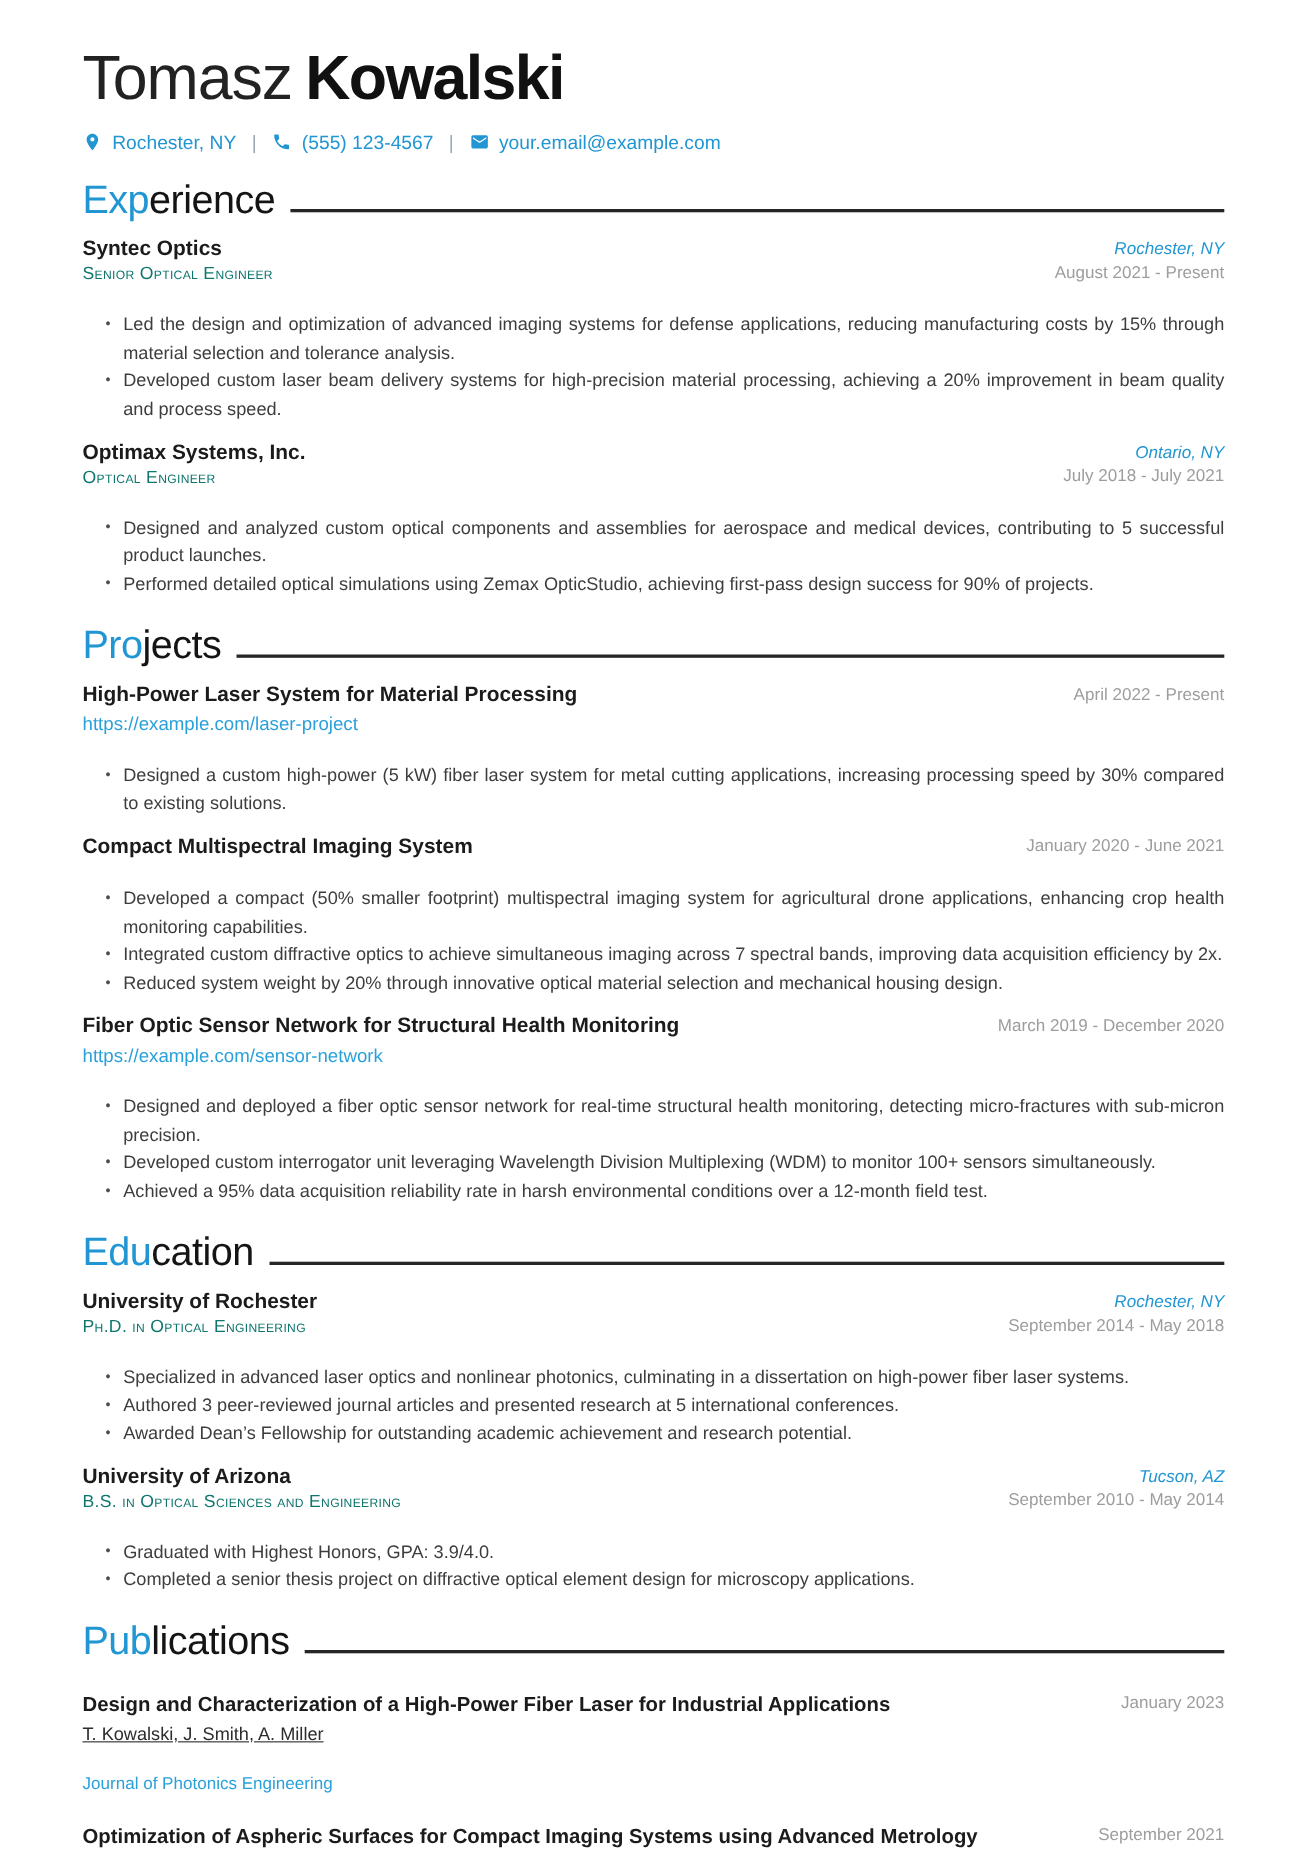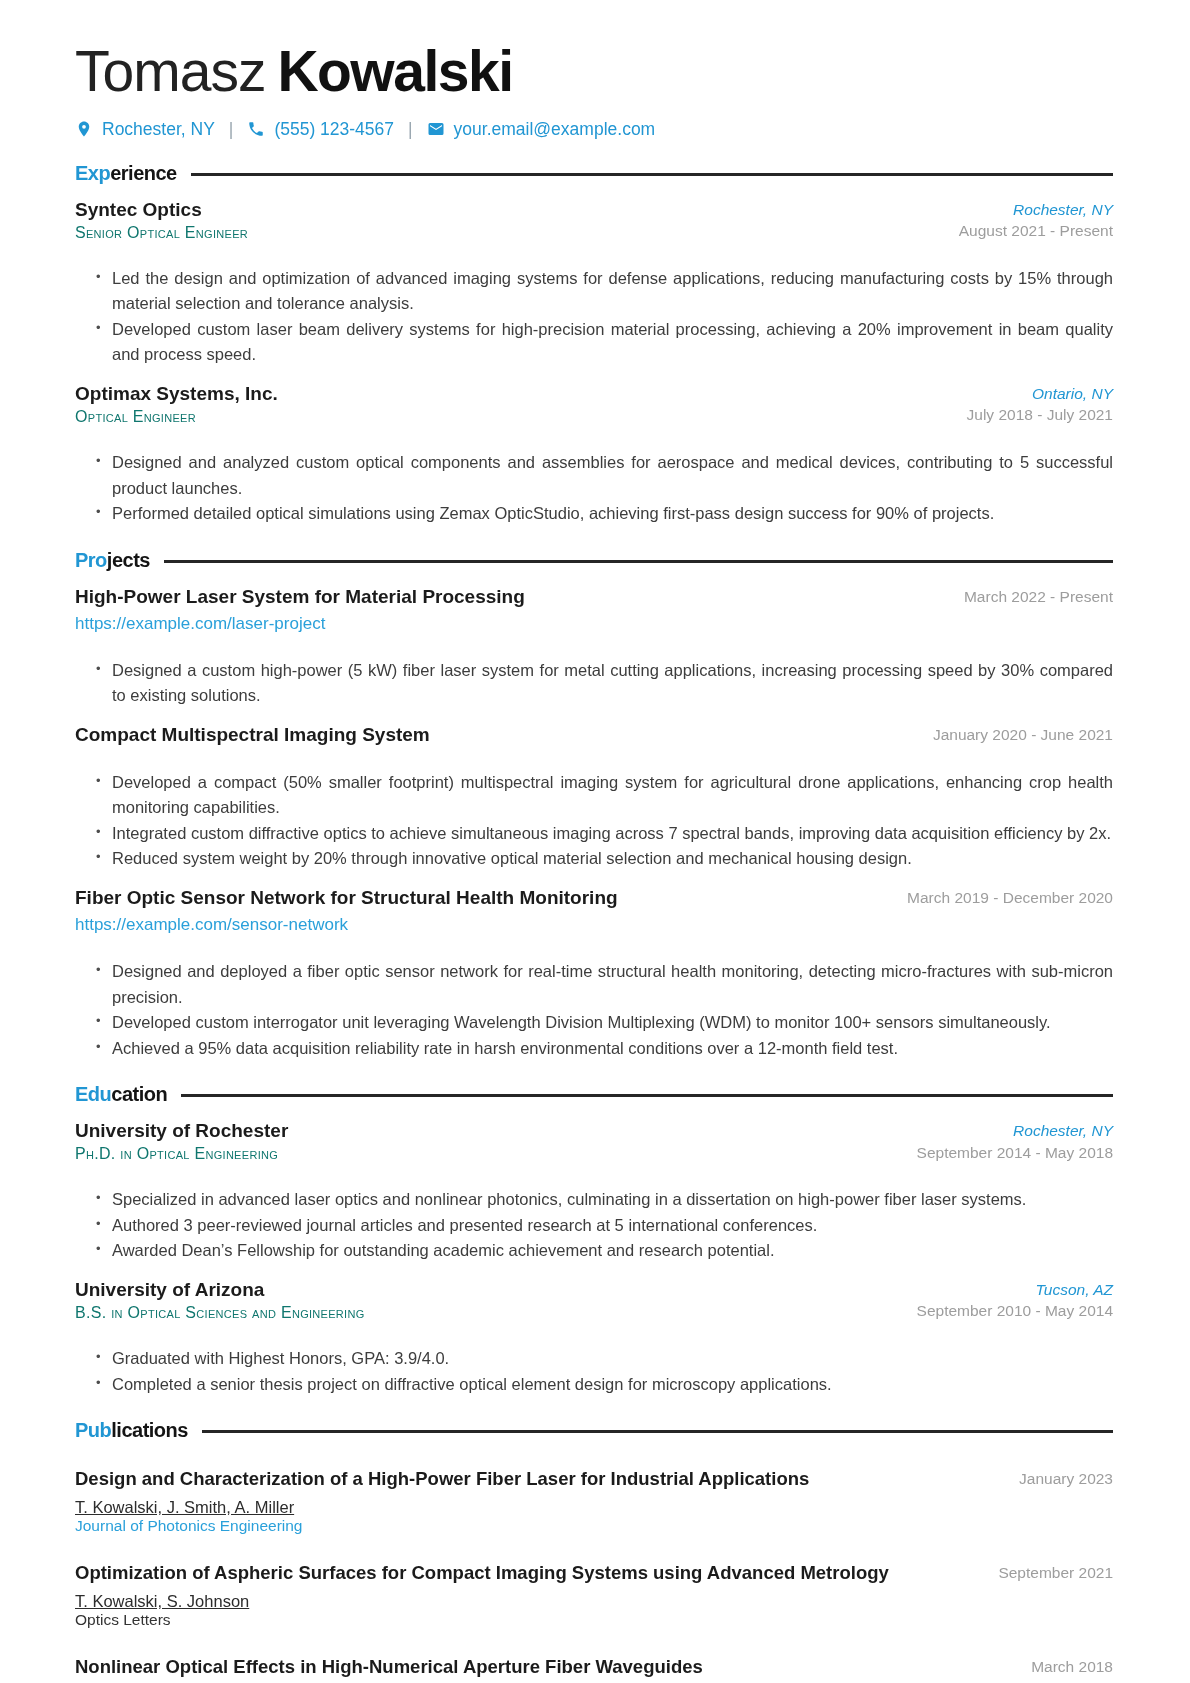--- a/index.html
+++ b/index.html
@@ -17,21 +17,21 @@
   .name { font-size: 57px; line-height: 1.1; color: #222; font-weight: 400; letter-spacing: -1px; margin: 0; }
   .name .last { font-weight: 800; color: #111; margin-left: 12px; letter-spacing: -1.5px; }
 
   .contact { display: flex; align-items: center; margin-top: 16px; font-size: 17.5px; color: #2196d3; }
   .contact .sep { color: #9aa7b0; margin: 0 14px; font-weight: 300; }
   .contact .c-item { display: flex; align-items: center; }
   .contact svg { width: 18px; height: 18px; margin-right: 9px; fill: #2196d3; flex: none; }
 
   
   .section-head { display: flex; align-items: flex-end; margin-top: 22px; }
-  .section-head .head-text { font-size: 20px; font-weight: 700; color: #141414; letter-spacing: -0.5px; line-height: 1.1; white-space: nowrap; }
+  .section-head .head-text { font-size: 36px; font-weight: 400; color: #141414; letter-spacing: -0.5px; line-height: 1.1; white-space: nowrap; }
   .section-head .accent { color: #2196d3; }
   .section-head .rule { flex: 1; height: 3px; background: #262626; margin-left: 14px; margin-bottom: 8px; }
 
   
   .entry { margin-top: 15px; }
   .row { display: flex; justify-content: space-between; align-items: center; }
   .org { font-size: 19px; font-weight: 700; color: #1b1b1b; }
   .place { font-size: 15.5px; font-style: italic; color: #2196d3; }
   .role { font-size: 16px; font-variant: small-caps; color: #0f766e; letter-spacing: 0.3px; margin-top: 3px; }
   .dates { font-size: 15.5px; color: #9d9d9d; }
@@ -55,21 +55,21 @@
     top: 1px;
     color: #4d4d4d;
     font-size: 13px;
   }
 
   
   .pub { margin-top: 27px; }
   .pub:first-of-type { margin-top: 17px; }
   .pub-title { font-size: 18.5px; font-weight: 700; color: #1b1b1b; }
   .pub-authors { font-size: 16.5px; color: #2c2c2c; margin-top: 8px; text-decoration: underline; }
-  .pub-journal { font-size: 15.5px; color: #2aa0da; margin-top: 0; }
+  .pub-journal { font-size: 15.5px; color: #2aa0da; margin-top: 26px; }
   .pub-journal.plain { color: #333333; }
 </style>
 </head>
 <body>
 
 <h1 class="name">
   <span>Tomasz</span><span class="last">Kowalski</span>
 </h1>
 
 <div class="contact">
@@ -134,21 +134,21 @@
 
 <div class="section">
   <div class="section-head">
     <span class="head-text"><span class="accent">Pro</span><span>jects</span></span>
     <span class="rule"></span>
   </div>
 
   <div class="entry">
     <div class="row">
       <span class="org">High-Power Laser System for Material Processing</span>
-      <span class="dates">March 2022 - Present</span>
+      <span class="dates">April 2022 - Present</span>
     </div>
     <a class="proj-link" href="#">https://example.com/laser-project</a>
     <ul class="bullets">
       <li>Designed a custom high-power (5 kW) fiber laser system for metal cutting applications, increasing processing speed by 30% compared to existing solutions.</li>
     </ul>
   </div>
 
   <div class="entry">
     <div class="row">
       <span class="org">Compact Multispectral Imaging System</span>

